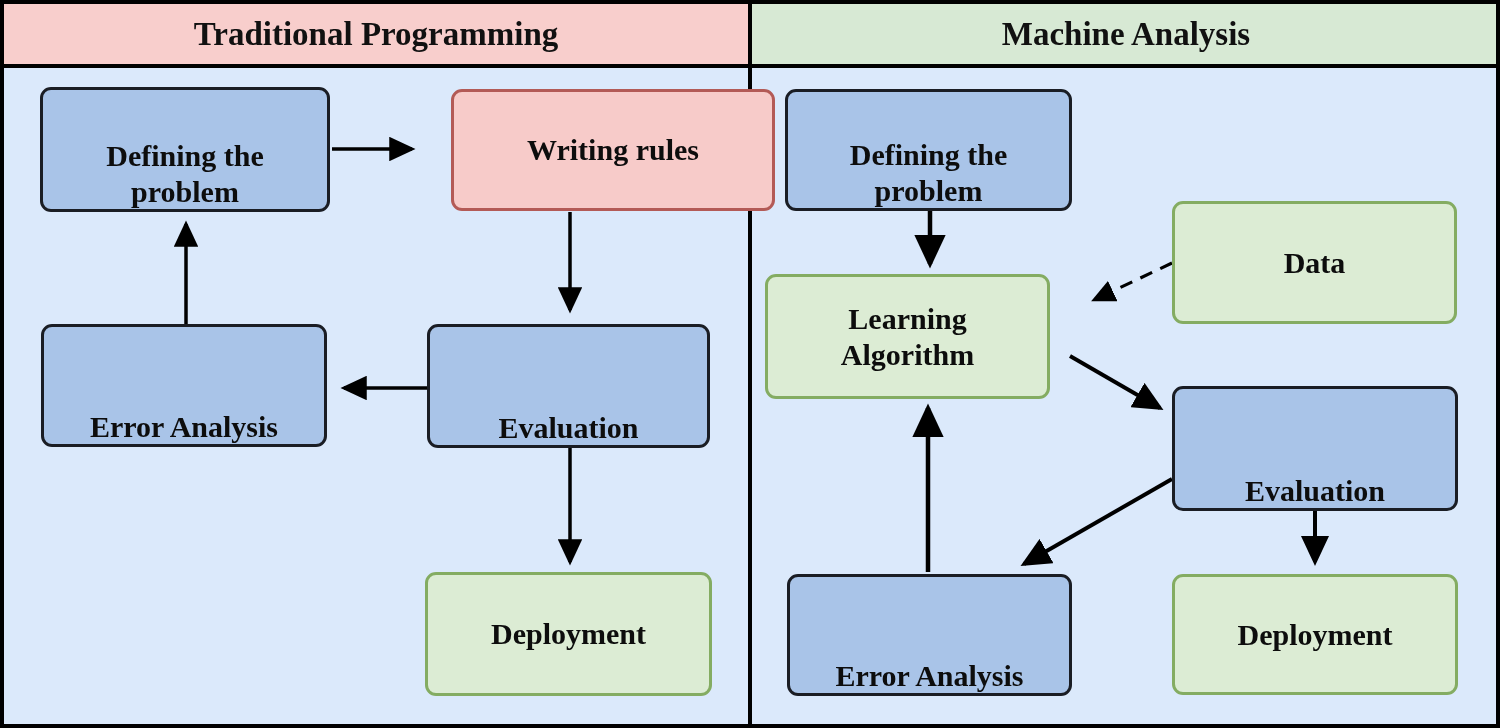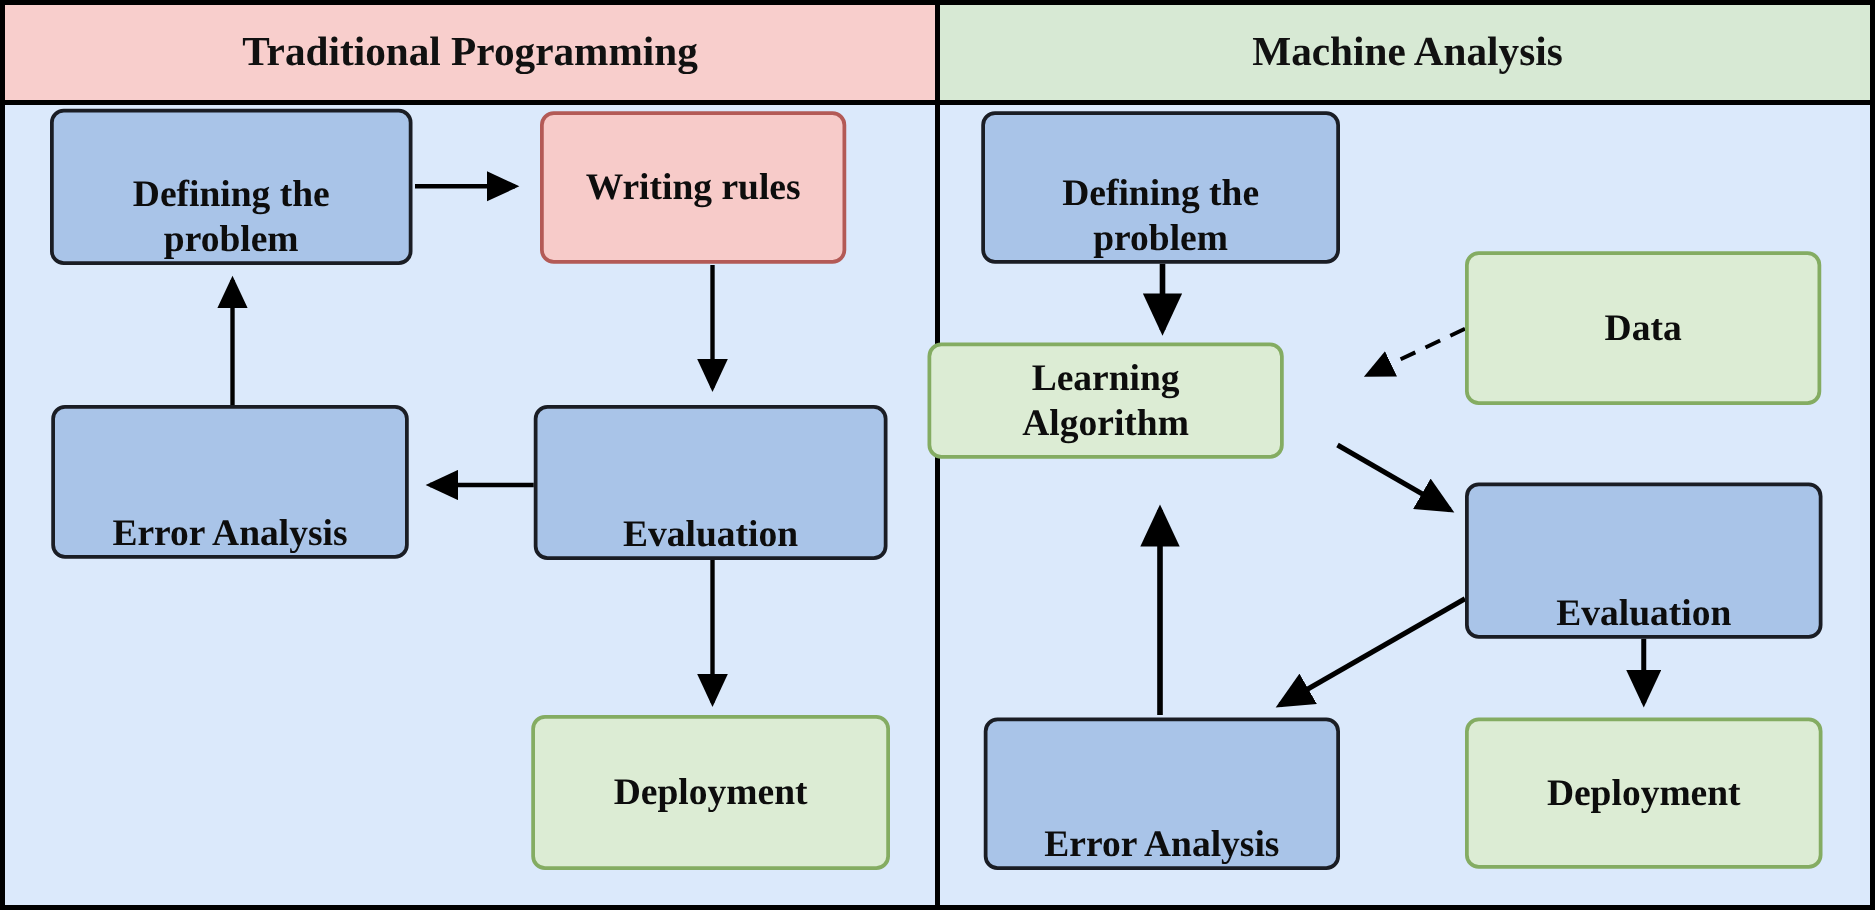--- a/index.html
+++ b/index.html
@@ -6,21 +6,21 @@
   #figure{
     position:relative;
     width:1500px;height:728px;
     background:#dbe9fb;
     border:4px solid #000;
     box-sizing:border-box;
     font-family:"Liberation Serif","DejaVu Serif",serif;
     overflow:hidden;
   }
   .hdr{
-    position:absolute;top:0;height:80px;
+    position:absolute;top:0;height:64px;
     display:flex;align-items:center;justify-content:center;
     font-weight:bold;font-size:33px;color:#111;
     border-bottom:4px solid #000;
     box-sizing:border-box;
   }
   #hdr-left{left:0;width:744px;background:#f8cecc;}
   #hdr-right{left:748px;width:748px;background:#d7e9d4;}
   #divider{
     position:absolute;left:744px;top:0;width:4px;height:720px;
     background:#000;
@@ -69,40 +69,40 @@
     <line x1="1168" y1="259" x2="1090" y2="296" stroke="#000" stroke-width="3.2" stroke-dasharray="13 9" marker-end="url(#ah)"></line>
     <line x1="1066" y1="352" x2="1156" y2="404" stroke="#000" stroke-width="4" marker-end="url(#ah)"></line>
     <line x1="1168" y1="475" x2="1020" y2="560" stroke="#000" stroke-width="4" marker-end="url(#ah)"></line>
     <line x1="924" y1="568" x2="924" y2="404" stroke="#000" stroke-width="4.5" marker-end="url(#ah)"></line>
     <line x1="1311" y1="507" x2="1311" y2="558" stroke="#000" stroke-width="4" marker-end="url(#ah)"></line>
   </svg>
 
   <div class="node blue" style="left:36px;top:83px;width:290px;height:125px">
     <span class="narrow">Defining the problem</span>
   </div>
-  <div class="node pink" style="left:428px;top:85px;width:245px;height:122px">
+  <div class="node pink" style="left:447px;top:85px;width:324px;height:122px">
     <span>Writing rules</span>
   </div>
   <div class="node blue" style="left:37px;top:320px;width:286px;height:123px">
     <span>Error Analysis</span>
   </div>
   <div class="node blue" style="left:423px;top:320px;width:283px;height:124px">
     <span>Evaluation</span>
   </div>
   <div class="node green" style="left:421px;top:568px;width:287px;height:124px">
     <span>Deployment</span>
   </div>
 
   <div class="node blue" style="left:781px;top:85px;width:287px;height:122px">
     <span class="narrow">Defining the problem</span>
   </div>
   <div class="node green" style="left:1168px;top:197px;width:285px;height:123px">
     <span>Data</span>
   </div>
-  <div class="node green" style="left:738px;top:270px;width:285px;height:93px">
+  <div class="node green" style="left:761px;top:270px;width:285px;height:125px">
     <span class="narrow">Learning Algorithm</span>
   </div>
   <div class="node blue" style="left:1168px;top:382px;width:286px;height:125px">
     <span>Evaluation</span>
   </div>
   <div class="node blue" style="left:783px;top:570px;width:285px;height:122px">
     <span>Error Analysis</span>
   </div>
   <div class="node green" style="left:1168px;top:570px;width:286px;height:121px">
     <span>Deployment</span>

